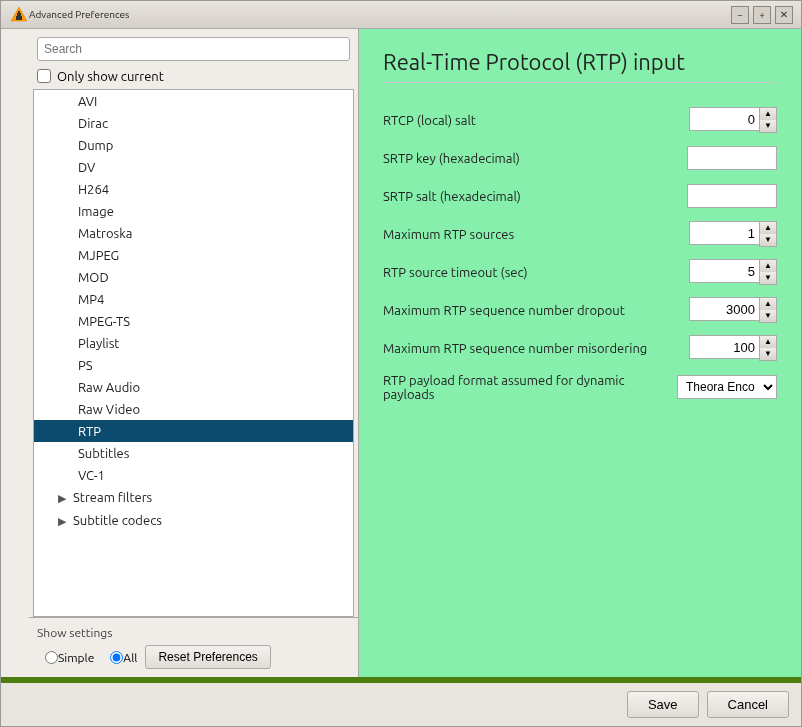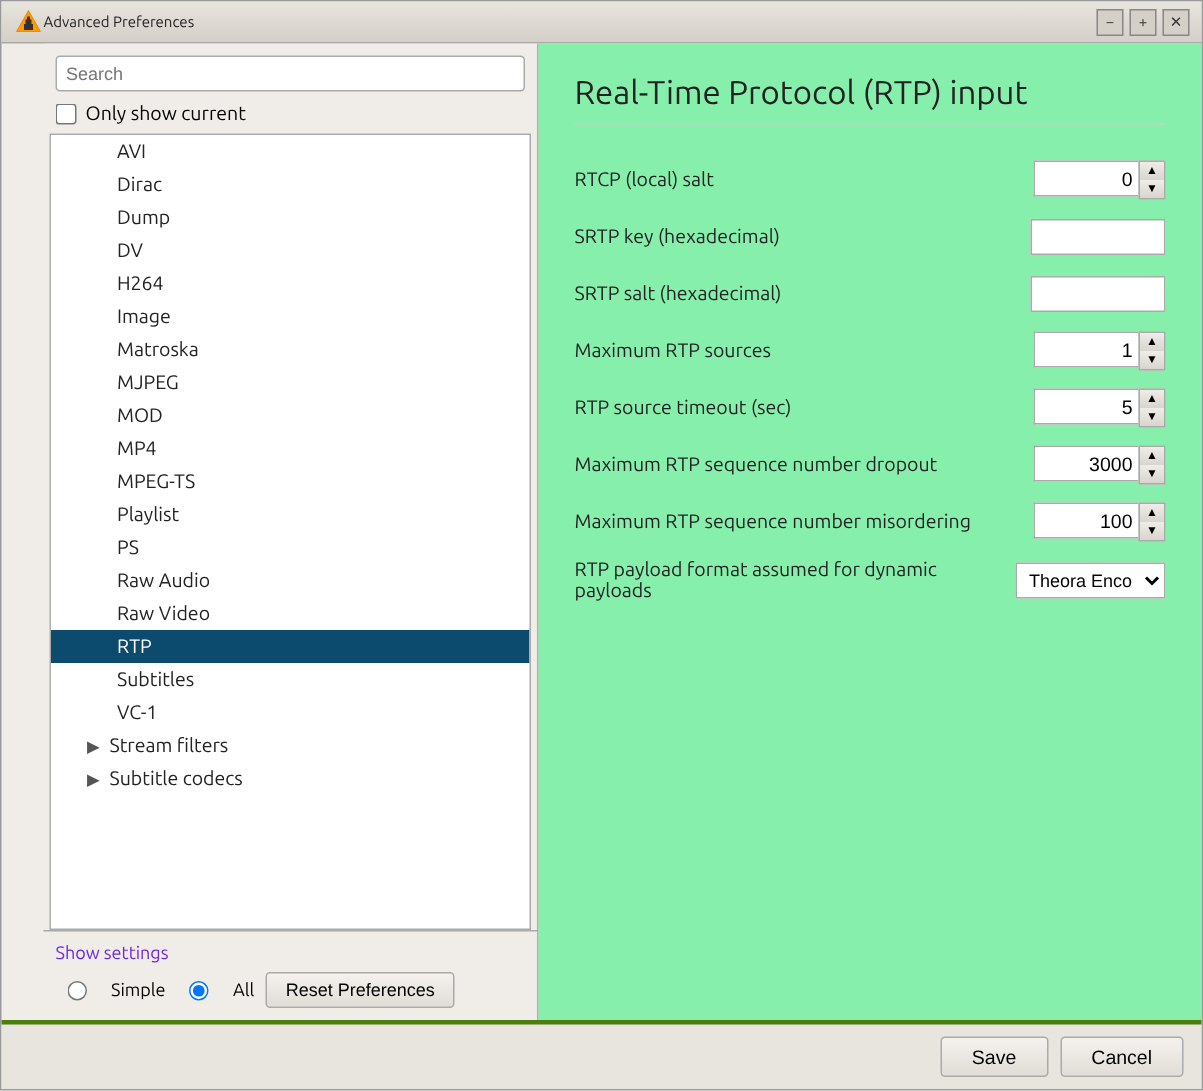--- a/index.html
+++ b/index.html
@@ -116,30 +116,30 @@
       color: #222;
     }
     .sidebar-bottom {
       padding: 8px;
       border-top: 1px solid #aaa;
       flex-shrink: 0;
     }
     .show-settings-label {
       font-size: 12px;
       margin-bottom: 6px;
-      color: #6d28d9;
+      color: #404040;
     }
     .radio-group {
       display: flex;
       align-items: center;
       gap: 16px;
     }
     .radio-item {
       display: flex;
-      gap: 16px;
+      gap: 0;
       font-size: 12px;
     }
     .reset-btn {
       margin-left: 8px;
       padding: 4px 12px;
       background: linear-gradient(to bottom, #f5f2ee, #e0dcd6);
       border: 1px solid #aaa;
       border-radius: 3px;
       cursor: pointer;
       font-size: 12px;
@@ -222,21 +222,21 @@
       padding: 0 4px;
       font-size: 12px;
       cursor: pointer;
       min-width: 100px;
     }
     .footer {
       display: flex;
       align-items: center;
       justify-content: flex-end;
       padding: 8px 12px;
-      border-top: 3px solid #4d7c0f;
+      border-top: 6px solid #4d7c0f;
       background: #e8e4de;
       gap: 8px;
       flex-shrink: 0;
     }
     .footer-btn {
       padding: 5px 20px;
       background: linear-gradient(to bottom, #f5f2ee, #e0dcd6);
       border: 1px solid #aaa;
       border-radius: 3px;
       cursor: pointer;

